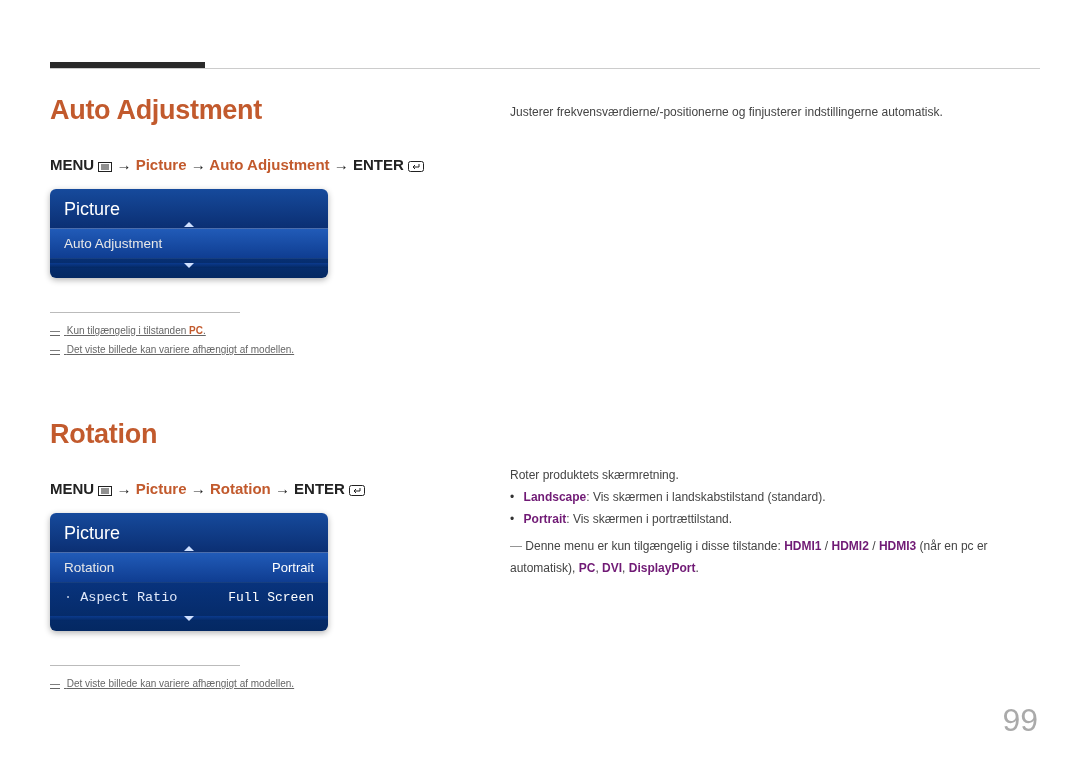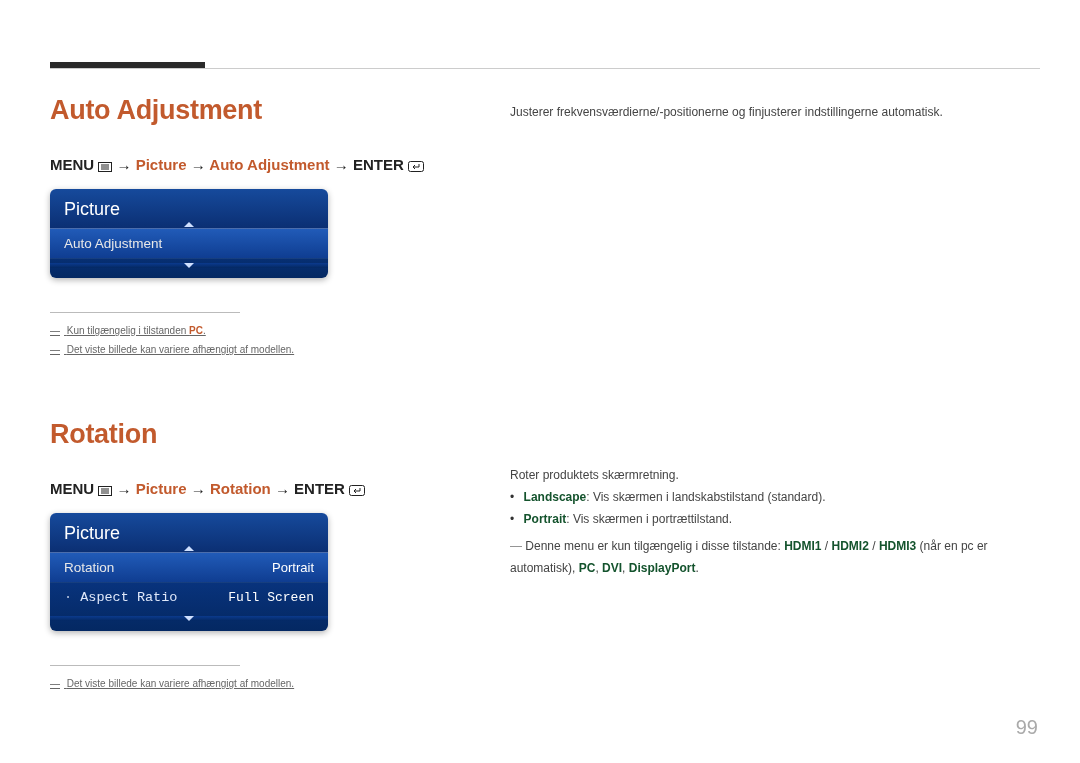--- a/index.html
+++ b/index.html
@@ -115,26 +115,26 @@
   .footnote .orange { color:#c25a2d; font-weight: bold; }
   .right-desc {
     position:absolute;
     left:460px;
     font-size:12px;
     color:#444;
     line-height:1.85;
   }
   .right-desc ul { list-style: none; padding-left: 14px; }
   .right-desc ul li::before { content:"• "; color:#333; margin-left:-14px; margin-right:6px; }
-  .right-desc .orange { color:#14532d; font-weight:bold; }
+  .right-desc .orange { color:#701a75; font-weight:bold; }
   .page-num {
     position:absolute;
     right:42px;
     bottom:24px;
-    font-size:20px;
+    font-size:32px;
     color:#aaa;
     font-weight:300;
   }
   .menu-icon, .enter-icon {
     display:inline-block; vertical-align:-2px;
   }
   .rotation-section { margin-top: 60px; }
 </style>
 </head>
 <body>

